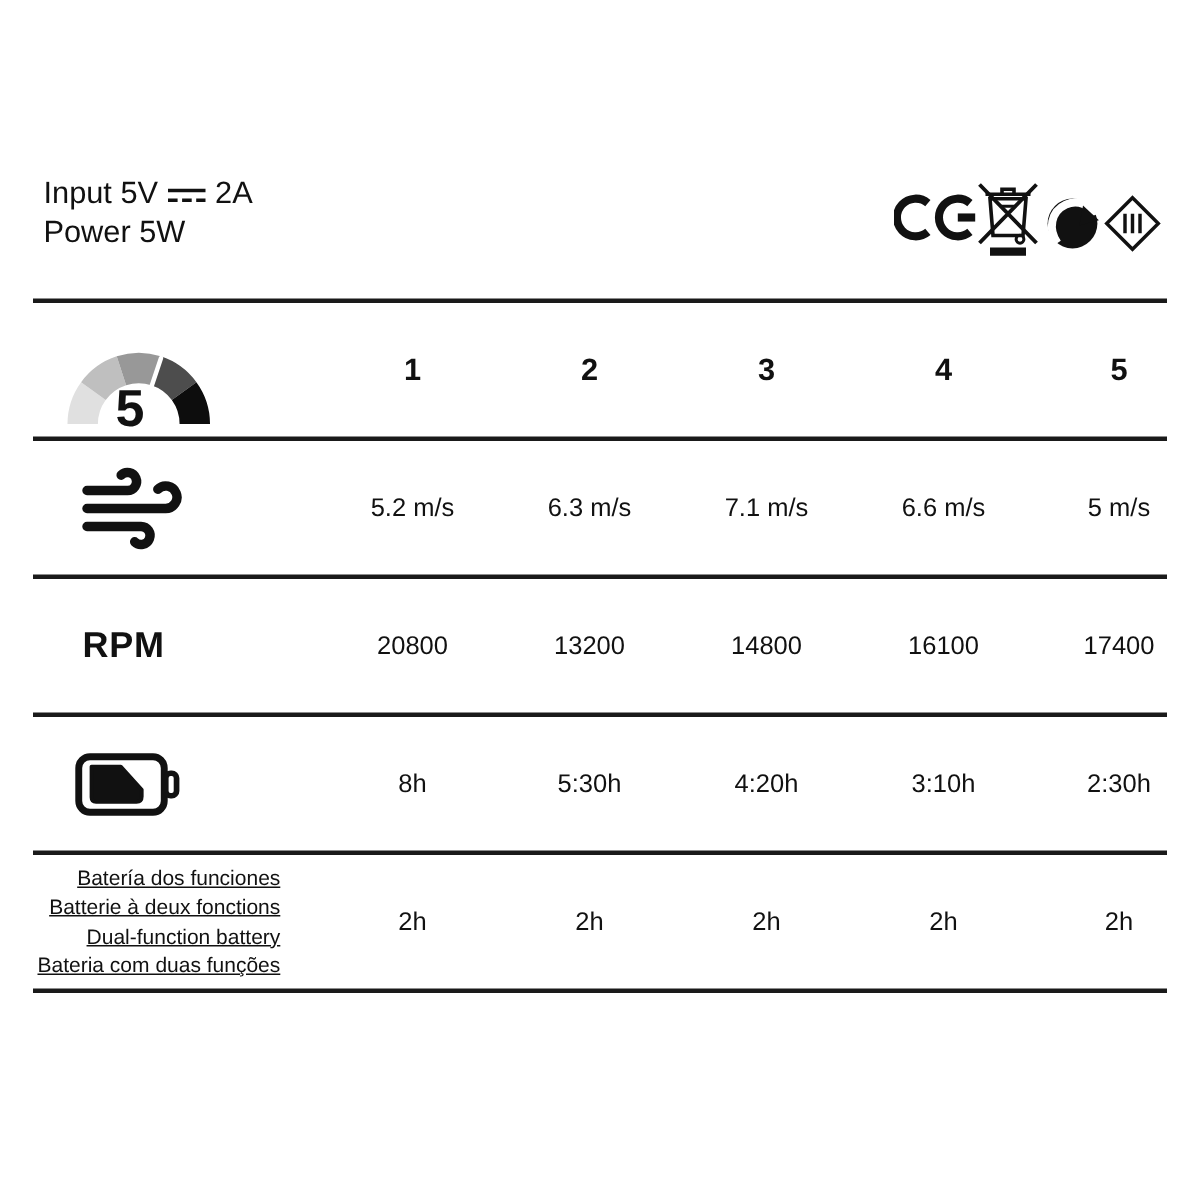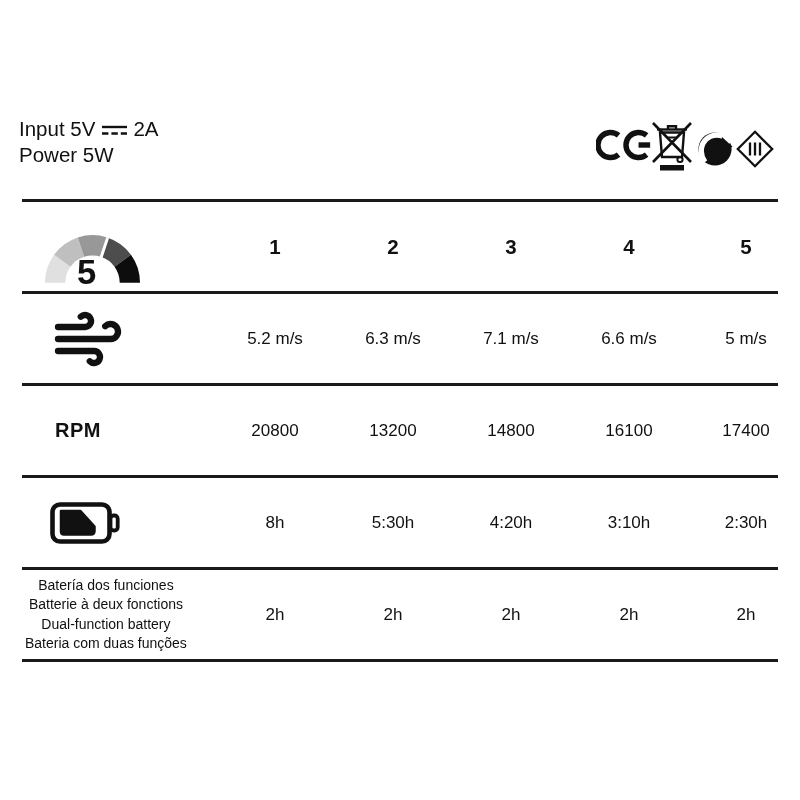--- a/index.html
+++ b/index.html
@@ -4,21 +4,21 @@
 <style>
   html,body{margin:0;padding:0;}
   body{
     width:800px;height:800px;background:#ffffff;
     font-family:"Liberation Sans","DejaVu Sans",sans-serif;
     color:#111;position:relative;overflow:hidden;
   }
   .page{position:absolute;inset:0;}
 
   
-  .power-block{position:absolute;left:19px;top:116px;font-size:20.5px;line-height:26px;color:#111;}
+  .power-block{position:absolute;left:29px;top:116px;font-size:20.5px;line-height:26px;color:#111;}
   .power-line{display:flex;align-items:center;white-space:pre;}
   .dc-icon{margin:3px 5px 0 6px;display:inline-block;}
 
   
   .cert-icons{position:absolute;left:590px;top:118px;width:195px;height:55px;}
   .ci{position:absolute;}
   .ci-ce{left:6px;top:10px;}
   .ci-weee{left:60px;top:2px;}
   .ci-gd{left:107px;top:13px;}
   .ci-diamond{left:146px;top:12px;}
@@ -27,22 +27,22 @@
   .spec-table{position:absolute;left:22px;top:199px;width:756px;border-top:3px solid #1a1a1a;}
   .t-row{display:grid;grid-template-columns:194px 118px 118px 118px 118px 90px;
          height:92px;box-sizing:border-box;border-bottom:3px solid #1a1a1a;align-items:center;}
   .cell{text-align:center;font-size:17px;color:#111;}
   .cell.last{padding-left:26px;}
   .hdr{font-weight:bold;font-size:20.5px;}
   .lab{display:flex;align-items:center;justify-content:flex-start;text-align:left;height:100%;}
   .gauge-wrap{margin:12px 0 0 21px;}
   .wind-wrap{margin-left:30px;}
   .batt-wrap{margin-left:28px;}
-  .rpm-label{margin-left:33px;font-weight:bold;font-size:20px;letter-spacing:.5px;}
-  .lab-multi{margin-left:3px;font-size:14px;line-height:19.5px;text-align:center;color:#111;}
+  .rpm-label{margin-left:33px;font-weight:bold;font-size:24px;letter-spacing:.5px;}
+  .lab-multi{margin-left:3px;font-size:14px;line-height:19.5px;text-align:right;color:#111;text-decoration:underline;}
   svg{display:block;}
   .stroke{stroke:#111;fill:none;}
 </style>
 </head>
 <body>
 
 <div class="page">
 
   <div class="power-block">
     <div class="power-line">

